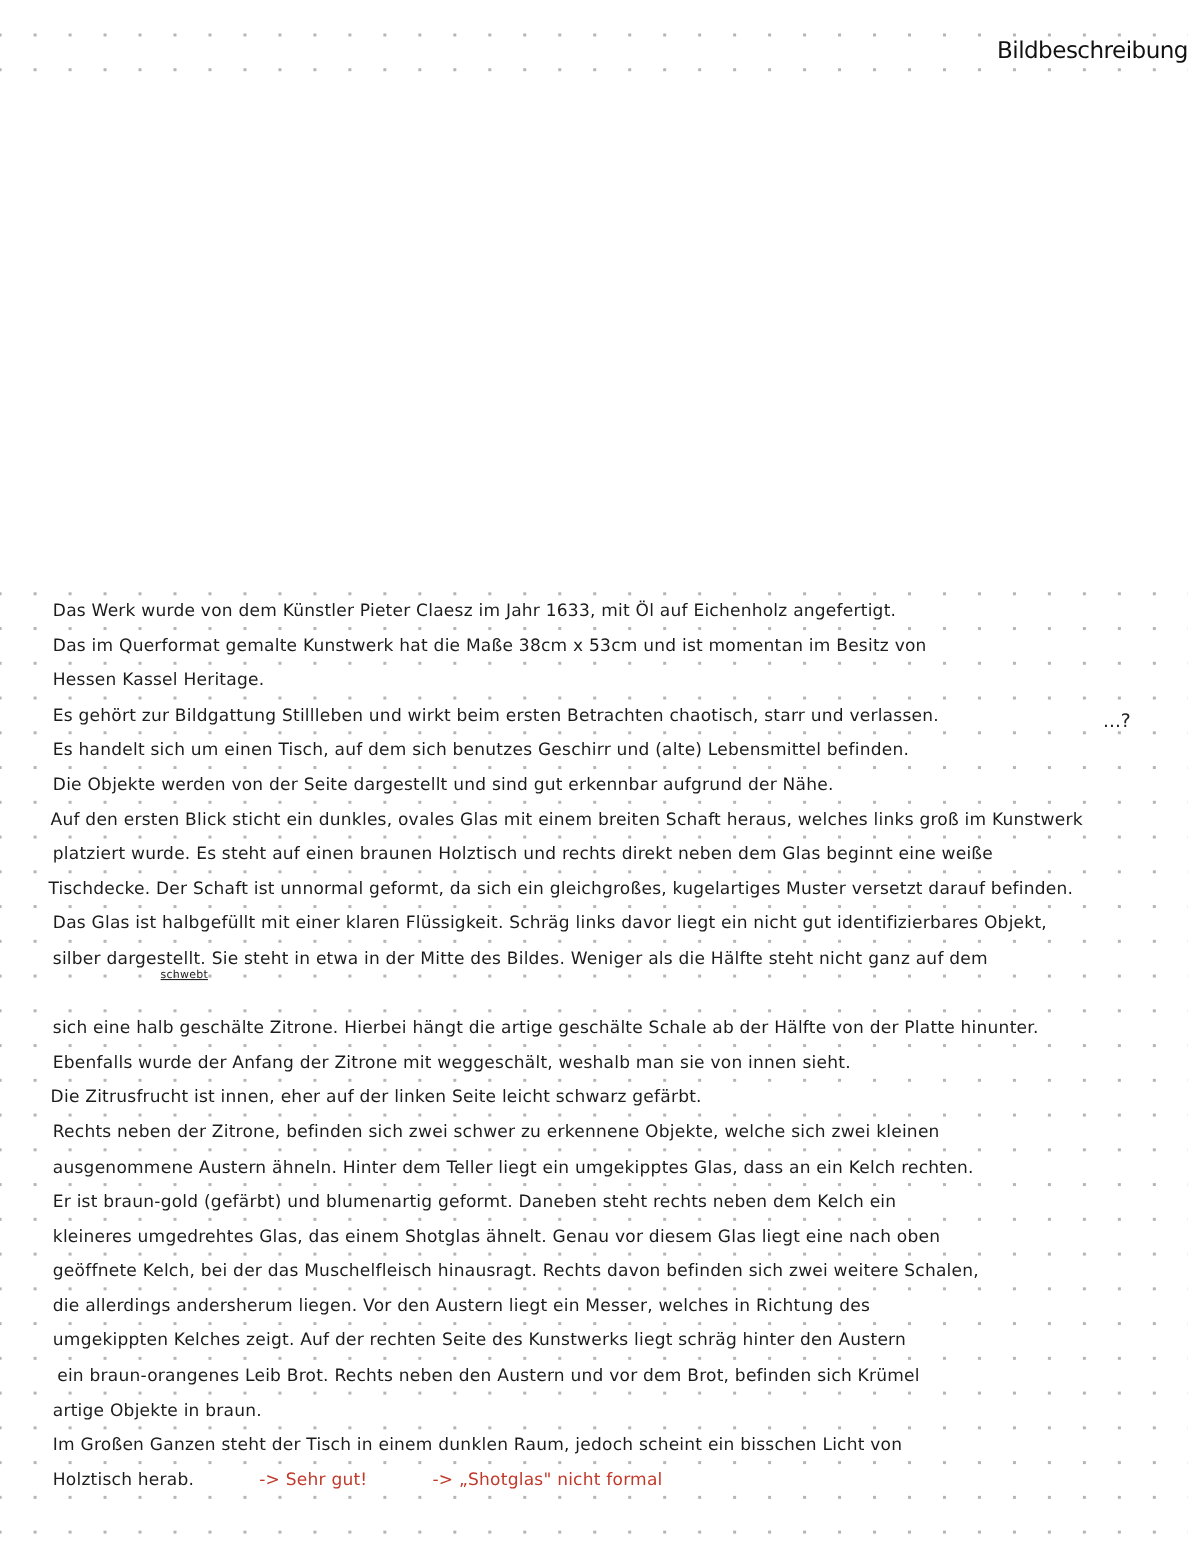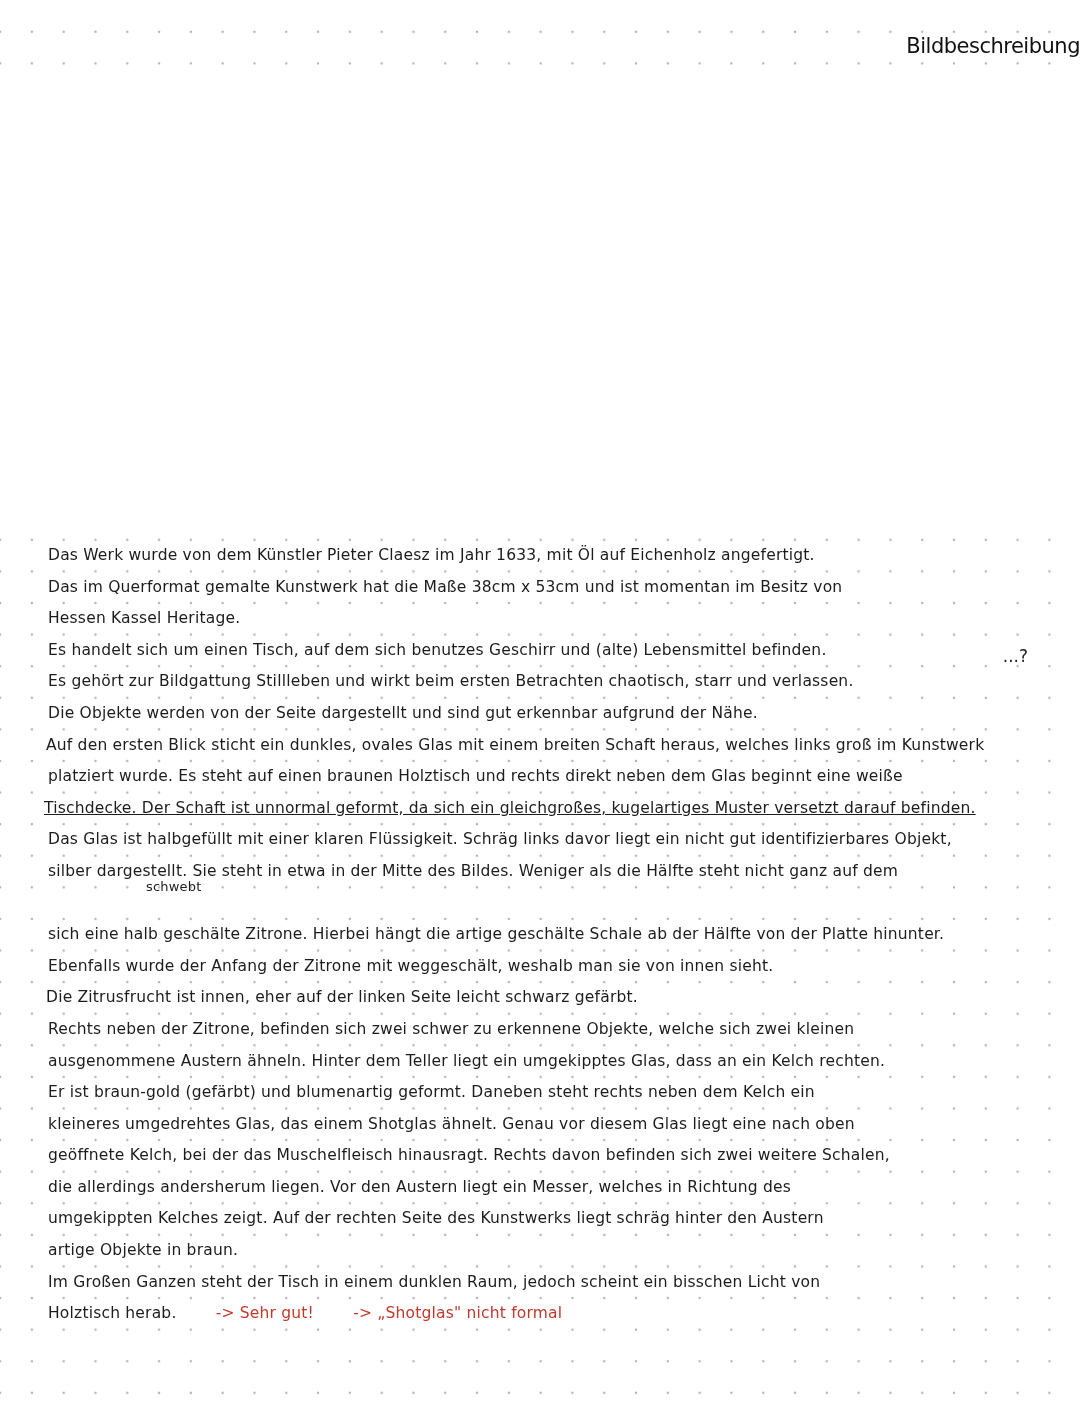--- a/index.html
+++ b/index.html
@@ -52,74 +52,76 @@
     height: 31.6px;
     line-height: 31.6px;
     font-size: 15.5px;
     white-space: nowrap;
     color: #1c1c1c;
     letter-spacing: 0.2px;
     position: relative;
   }
   .line .caret-note {
     position: absolute;
-    font-size: 13px;
+    font-size: 10px;
     line-height: 10px;
     top: -6px;
     color: #222;
+    text-decoration: underline;
   }
   .margin-note {
     position: absolute;
     right: 52px;
     top: 646px;
     font-size: 17px;
     color: #222;
   }
   .comment {
     color: #c0392b;
-    margin-left: 34px;
+    margin-left: 54px;
   }
 </style>
 </head>
 <body>
 
 <div class="dots-top"></div>
 <div class="dots-body"></div>
 
 <div class="title">Bildbeschreibung</div>
 
 <div class="image-area"></div>
 
 <div class="margin-note">...?</div>
 
 <div class="text-block">
   <div class="line">Das Werk wurde von dem Künstler Pieter Claesz im Jahr 1633, mit Öl auf Eichenholz angefertigt.</div>
   <div class="line">Das im Querformat gemalte Kunstwerk hat die Maße 38cm x 53cm und ist momentan im Besitz von</div>
   <div class="line">Hessen Kassel Heritage.</div>
+  <div class="line">Es gehört zur Bildgattung Stillleben und wirkt beim ersten Betrachten chaotisch, starr und verlassen.</div>
   <div class="line">Es handelt sich um einen Tisch, auf dem sich benutzes Geschirr und (alte) Lebensmittel befinden.</div>
-  <div class="line">Es gehört zur Bildgattung Stillleben und wirkt beim ersten Betrachten chaotisch, starr und verlassen.</div>
   <div class="line">Die Objekte werden von der Seite dargestellt und sind gut erkennbar aufgrund der Nähe.</div>
   <div class="line" style="margin-left:-2px;">Auf den ersten Blick sticht ein dunkles, ovales Glas mit einem breiten Schaft heraus, welches links groß im Kunstwerk</div>
   <div class="line">platziert wurde. Es steht auf einen braunen Holztisch und rechts direkt neben dem Glas beginnt eine weiße</div>
-  <div class="line" style="margin-left:-4px;text-decoration:underline;">Tischdecke. Der Schaft ist unnormal geformt, da sich ein gleichgroßes, kugelartiges Muster versetzt darauf befinden.</div>
+  <div class="line" style="margin-left:-4px;">Tischdecke. Der Schaft ist unnormal geformt, da sich ein gleichgroßes, kugelartiges Muster versetzt darauf befinden.</div>
   <div class="line">Das Glas ist halbgefüllt mit einer klaren Flüssigkeit. Schräg links davor liegt ein nicht gut identifizierbares Objekt,</div>
   <div class="line">silber dargestellt. Sie steht in etwa in der Mitte des Bildes. Weniger als die Hälfte steht nicht ganz auf dem</div>
   <div class="line">
     <span class="caret-note" style="left:98px;">schwebt</span>
   </div>
   <div class="line">sich eine halb geschälte Zitrone. Hierbei hängt die artige geschälte Schale ab der Hälfte von der Platte hinunter.</div>
   <div class="line">Ebenfalls wurde der Anfang der Zitrone mit weggeschält, weshalb man sie von innen sieht.</div>
   <div class="line" style="margin-left:-2px;">Die Zitrusfrucht ist innen, eher auf der linken Seite leicht schwarz gefärbt.</div>
   <div class="line">Rechts neben der Zitrone, befinden sich zwei schwer zu erkennene Objekte, welche sich zwei kleinen</div>
   <div class="line">ausgenommene Austern ähneln. Hinter dem Teller liegt ein umgekipptes Glas, dass an ein Kelch rechten.</div>
   <div class="line">Er ist braun-gold (gefärbt) und blumenartig geformt. Daneben steht rechts neben dem Kelch ein</div>
   <div class="line">kleineres umgedrehtes Glas, das einem Shotglas ähnelt. Genau vor diesem Glas liegt eine nach oben</div>
   <div class="line">geöffnete Kelch, bei der das Muschelfleisch hinausragt. Rechts davon befinden sich zwei weitere Schalen,</div>
   <div class="line">die allerdings andersherum liegen. Vor den Austern liegt ein Messer, welches in Richtung des</div>
   <div class="line">umgekippten Kelches zeigt. Auf der rechten Seite des Kunstwerks liegt schräg hinter den Austern</div>
+  <div class="line" style="margin-left:4px;">ein braun-orangenes Leib Brot. Rechts neben den Austern und vor dem Brot, befinden sich Krümel</div>
   <div class="line">artige Objekte in braun.</div>
   <div class="line">Im Großen Ganzen steht der Tisch in einem dunklen Raum, jedoch scheint ein bisschen Licht von</div>
   <div class="line">
     <span>Holztisch herab.</span>
     <span class="comment">-&gt; Sehr gut!</span>
     <span class="comment">-&gt; „Shotglas" nicht formal</span>
   </div>
 </div>
 
 </body></html>

